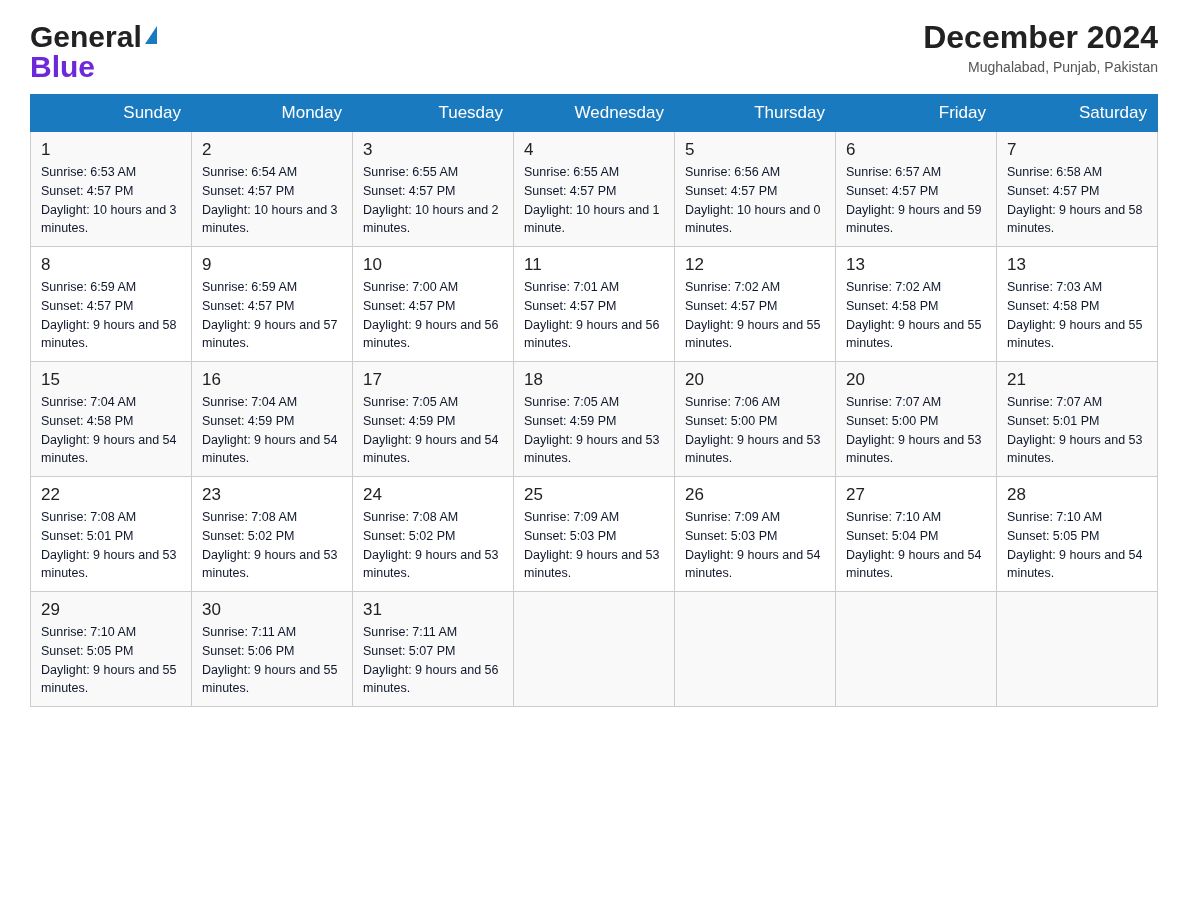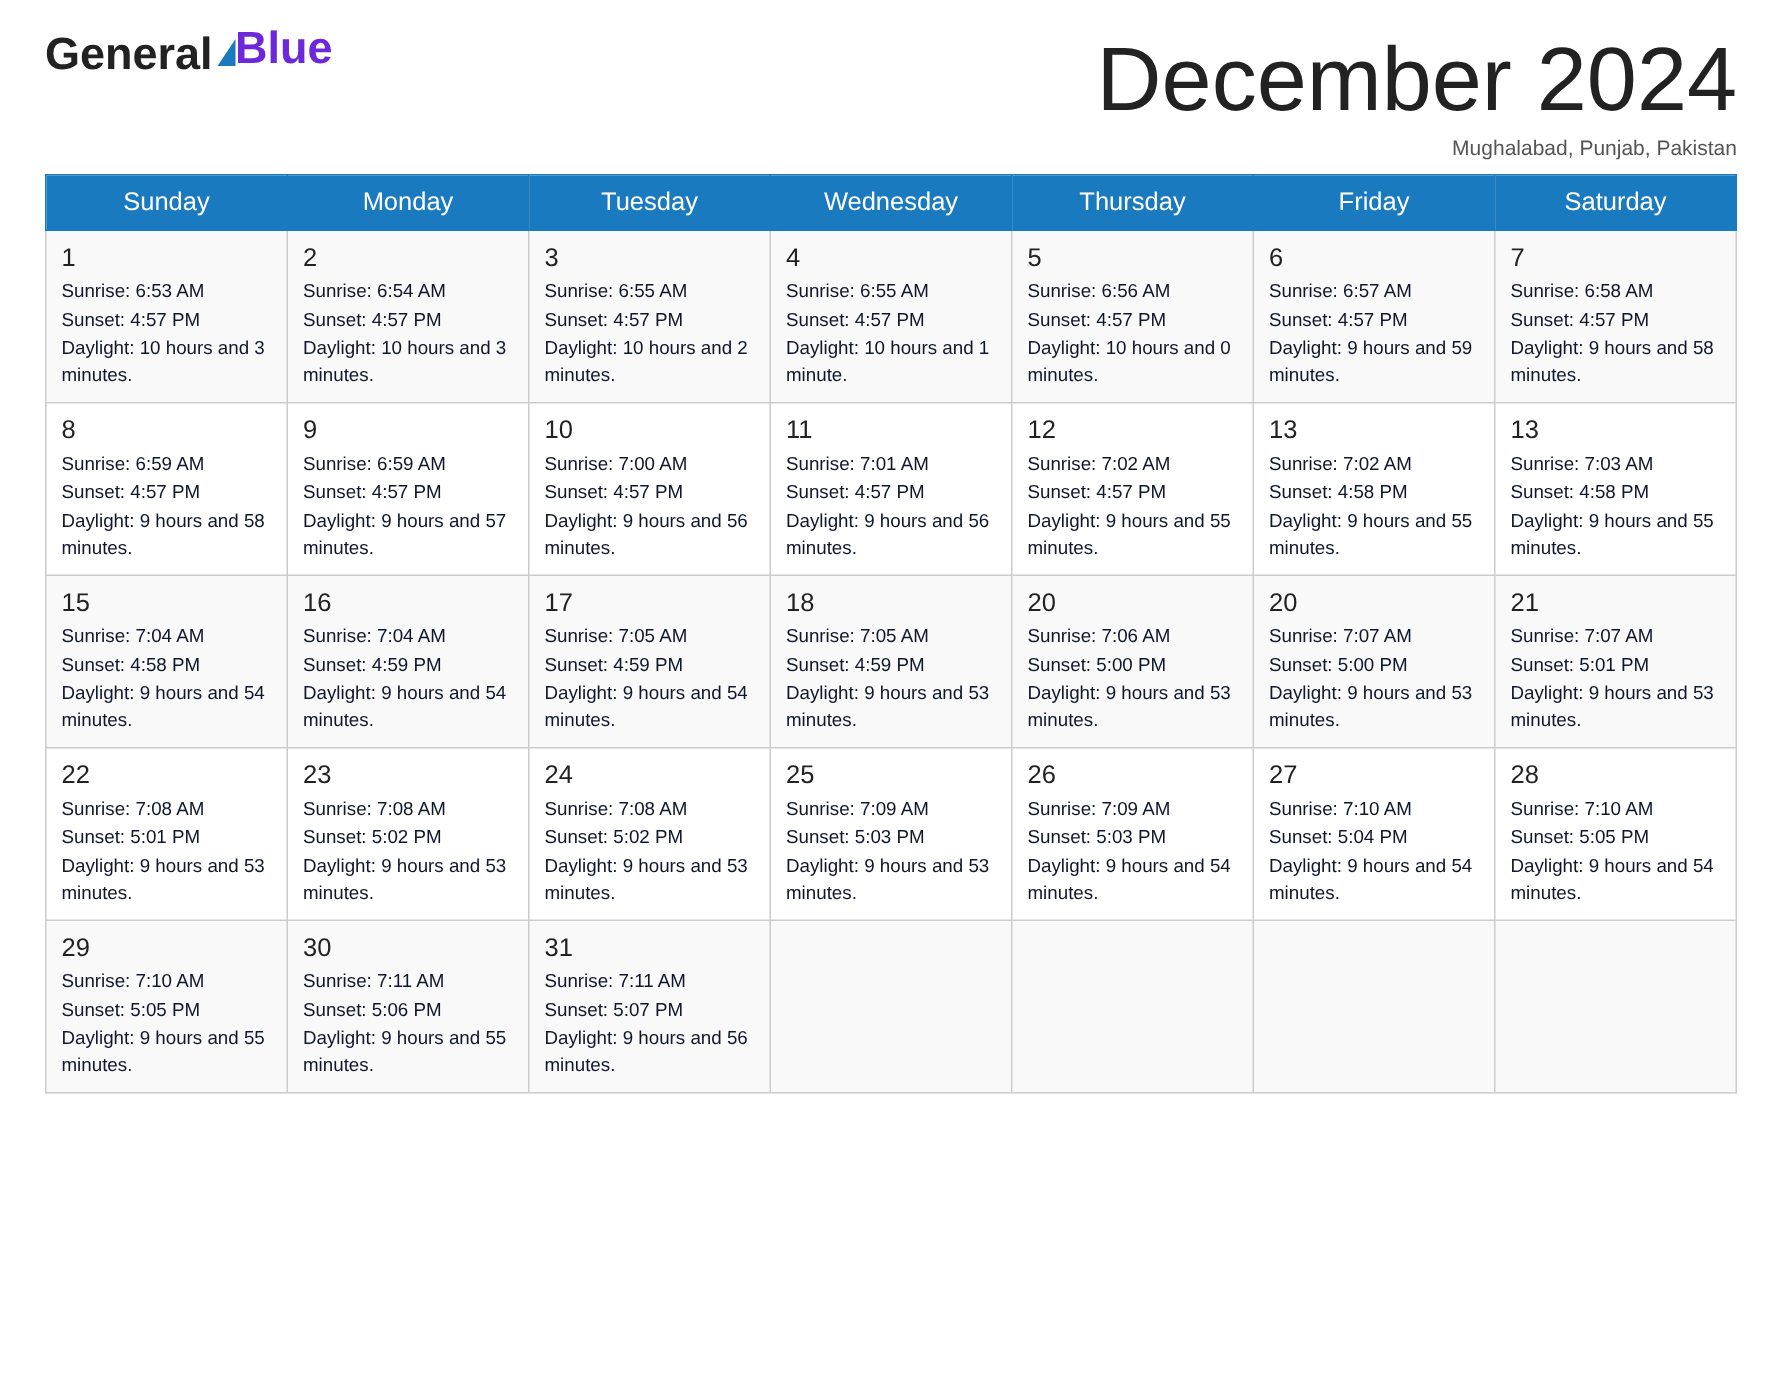--- a/index.html
+++ b/index.html
@@ -10,49 +10,49 @@
       color: #222;
     }
     .header-row {
       display: flex;
       justify-content: space-between;
       align-items: flex-start;
       margin-bottom: 10px;
     }
     .logo {
       display: flex;
-      flex-direction: row;
+      flex-direction: column;
       align-items: flex-start;
     }
     .title-block {
       text-align: right;
     }
     .month-title {
-      font-size: 60px;
-      font-weight: normal;
+      font-size: 32px;
+      font-weight: bold;
       color: #222;
       line-height: 1.1;
     }
     .location-title {
       font-size: 14px;
       color: #555;
       margin-top: 4px;
     }
     .calendar-table {
       width: 100%;
       border-collapse: collapse;
       margin-top: 8px;
     }
     .calendar-table th {
       background: #1a7abf;
       color: #fff;
       font-size: 17px;
       font-weight: normal;
       padding: 8px 10px;
-      text-align: center;
+      text-align: right;
       border: 1px solid #1a7abf;
     }
     .calendar-table td {
       vertical-align: top;
       padding: 8px 10px;
       font-size: 13px;
       border: 1px solid #ccc;
       width: 14.28%;
       min-height: 90px;
     }

